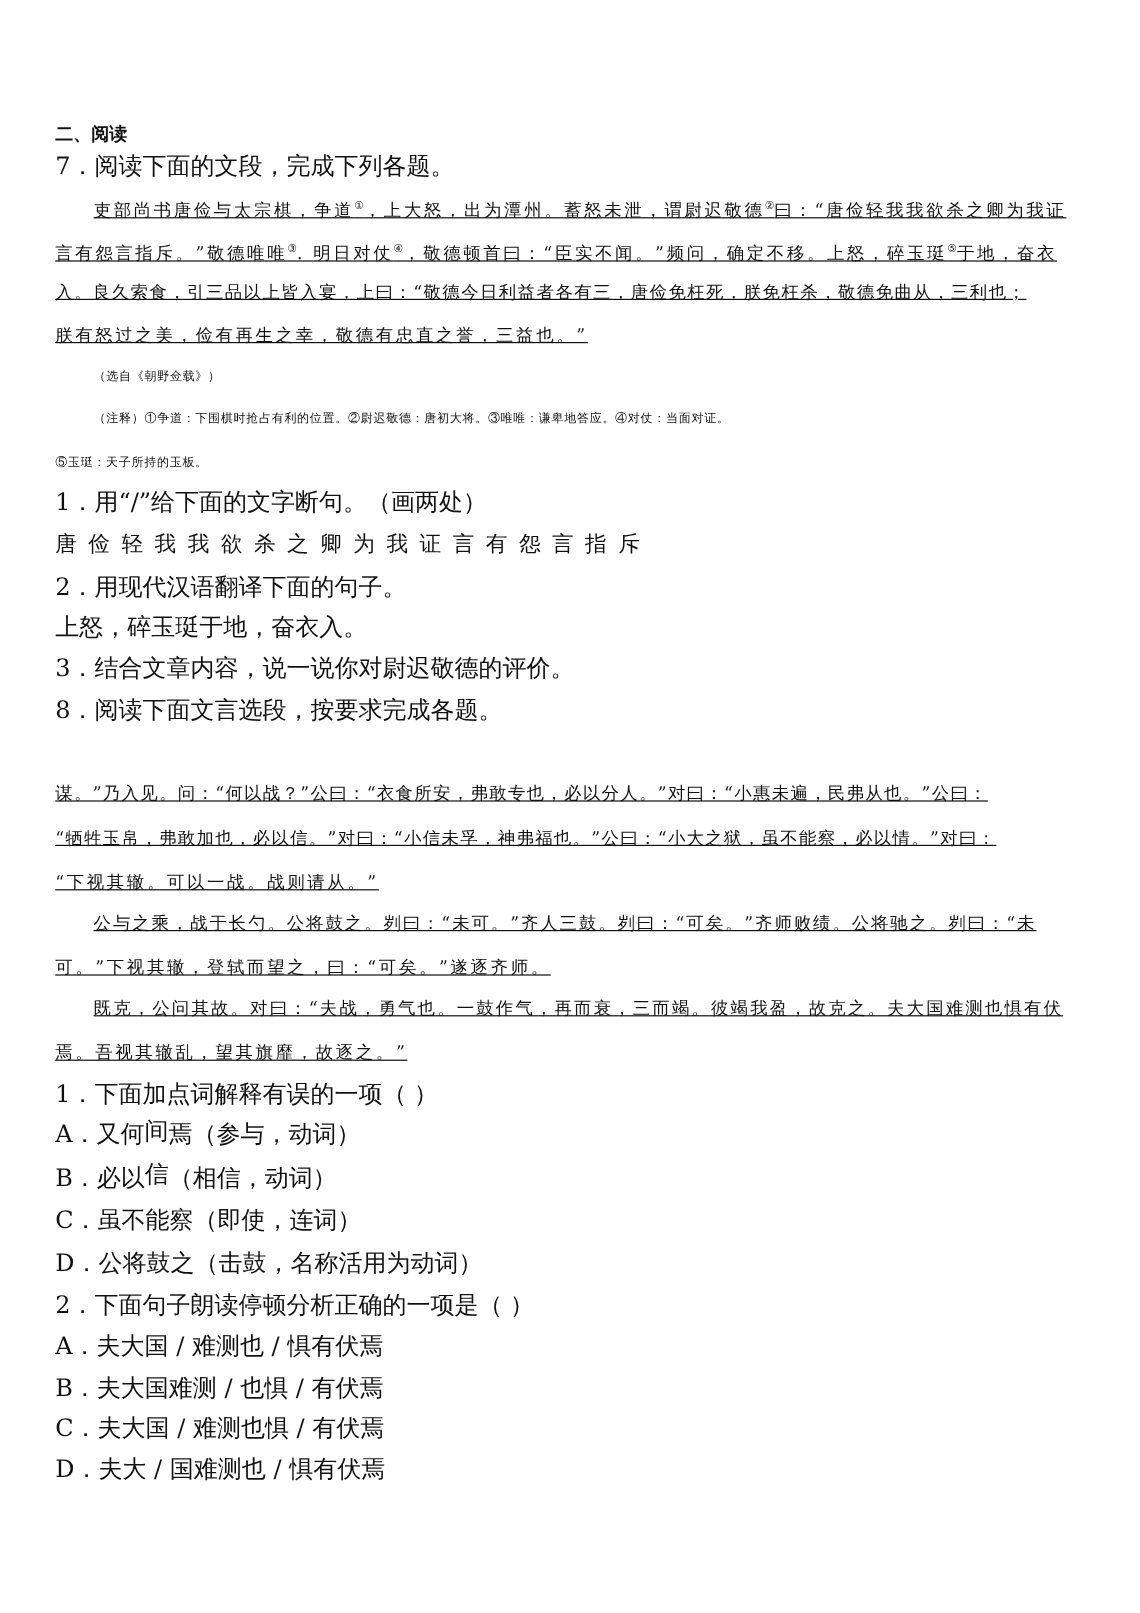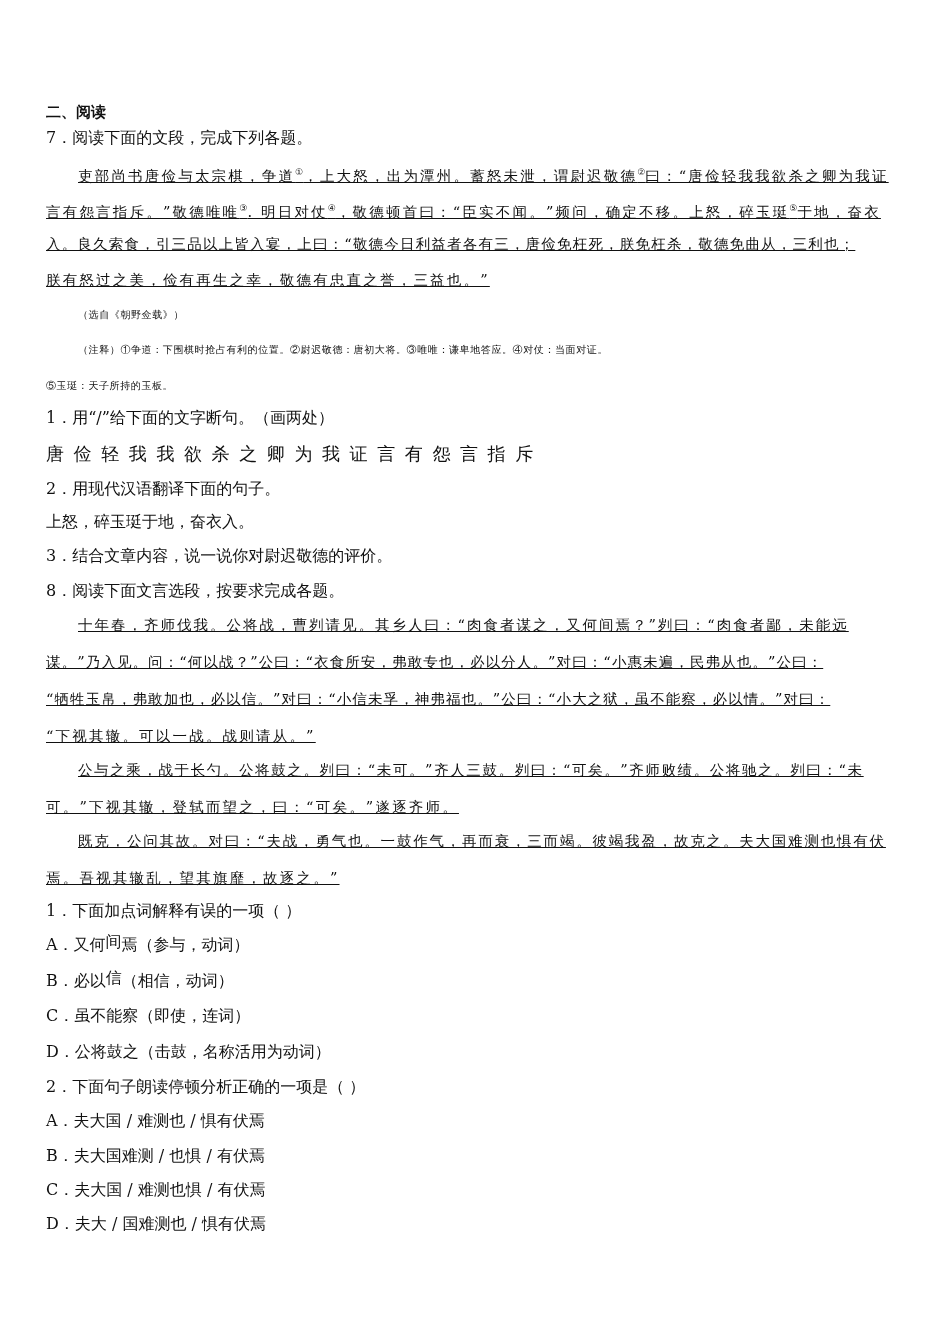--- a/index.html
+++ b/index.html
@@ -5,21 +5,21 @@
   html, body { margin: 0; padding: 0; background: #ffffff; }
   body { width: 950px; height: 1344px; position: relative; overflow: hidden;
          font-family: "DejaVu Serif", "Liberation Serif", serif; color: #111; }
   .page { position: absolute; left: 0; top: 0; width: 950px; height: 969px; }
   .line { position: absolute; left: 46px; white-space: nowrap; font-size: 15px; line-height: 20px; }
   .indent { left: 78px; }
   .section-title { font-weight: bold; font-family: "DejaVu Sans", "Liberation Sans", sans-serif; font-size: 15px; }
   .passage { font-size: 14.5px; letter-spacing: 2.2px; text-decoration: underline; }
   .note { font-size: 10px; letter-spacing: 0.6px; }
   .spaced { letter-spacing: 9.6px; font-size: 18px; }
-  .q { font-size: 16px; }
+  .q { font-size: 20px; }
   sup { font-size: 9px; vertical-align: 6px; letter-spacing: 0; }
   .raised { position: relative; top: -3px; }
 </style>
 </head>
 <body>
 
 <div class="page">
 
   <div class="line section-title" style="top:102px;">二、阅读</div>
   <div class="line q" style="top:128px;">7．阅读下面的文段，完成下列各题。</div>
@@ -38,21 +38,20 @@
   <div class="line note" style="top:376px;">⑤玉珽：天子所持的玉板。</div>
 
   <div class="line q" style="top:408px;">1．用“/”给下面的文字断句。（画两处）</div>
   <div class="line spaced" style="top:444px;">唐俭轻我我欲杀之卿为我证言有怨言指斥</div>
   <div class="line q" style="top:479px;">2．用现代汉语翻译下面的句子。</div>
   <div class="line q" style="top:512px;">上怒，碎玉珽于地，奋衣入。</div>
   <div class="line q" style="top:546px;">3．结合文章内容，说一说你对尉迟敬德的评价。</div>
 
   <div class="line q" style="top:581px;">8．阅读下面文言选段，按要求完成各题。</div>
 
-  <div class="line indent passage" style="top:615px; letter-spacing:2.0px;">十年春，齐师伐我。公将战，曹刿请见。其乡人曰：“肉食者谋之，又何间焉？”刿曰：“肉食者鄙，未能远</div>
   <div class="line passage" style="top:652px; letter-spacing:1.1px;">谋。”乃入见。问：“何以战？”公曰：“衣食所安，弗敢专也，必以分人。”对曰：“小惠未遍，民弗从也。”公曰：</div>
   <div class="line passage" style="top:689px; letter-spacing:1.1px;">“牺牲玉帛，弗敢加也，必以信。”对曰：“小信未孚，神弗福也。”公曰：“小大之狱，虽不能察，必以情。”对曰：</div>
   <div class="line passage" style="top:726px;">“下视其辙。可以一战。战则请从。”</div>
 
   <div class="line indent passage" style="top:760px; letter-spacing:1.6px;">公与之乘，战于长勺。公将鼓之。刿曰：“未可。”齐人三鼓。刿曰：“可矣。”齐师败绩。公将驰之。刿曰：“未</div>
   <div class="line passage" style="top:797px;">可。”下视其辙，登轼而望之，曰：“可矣。”遂逐齐师。</div>
 
   <div class="line indent passage" style="top:831px; letter-spacing:1.8px;">既克，公问其故。对曰：“夫战，勇气也。一鼓作气，再而衰，三而竭。彼竭我盈，故克之。夫大国难测也惧有伏</div>
   <div class="line passage" style="top:868px;">焉。吾视其辙乱，望其旗靡，故逐之。”</div>
 

